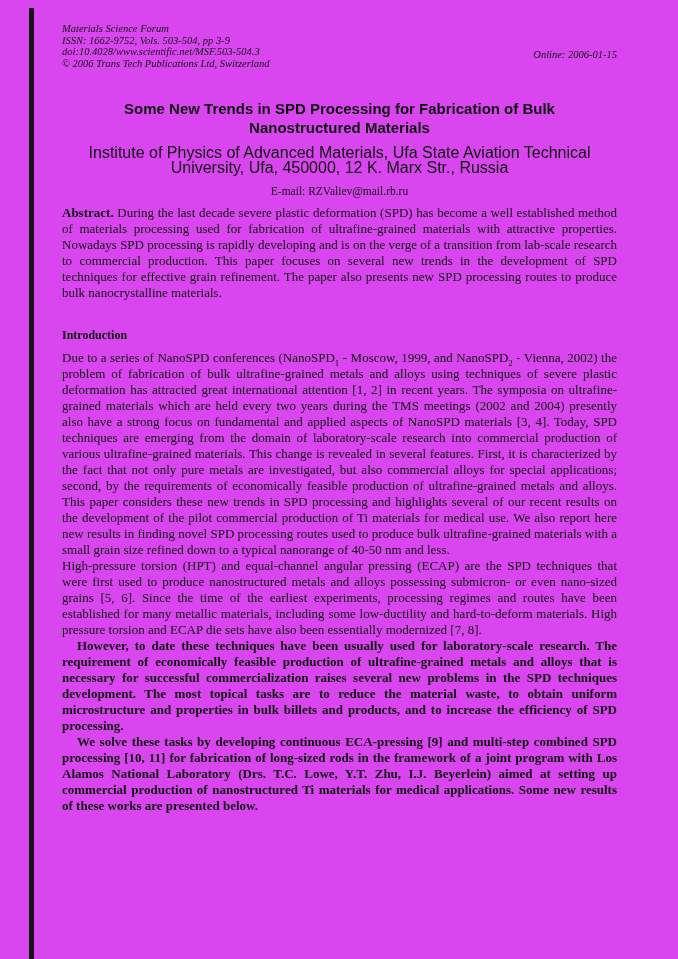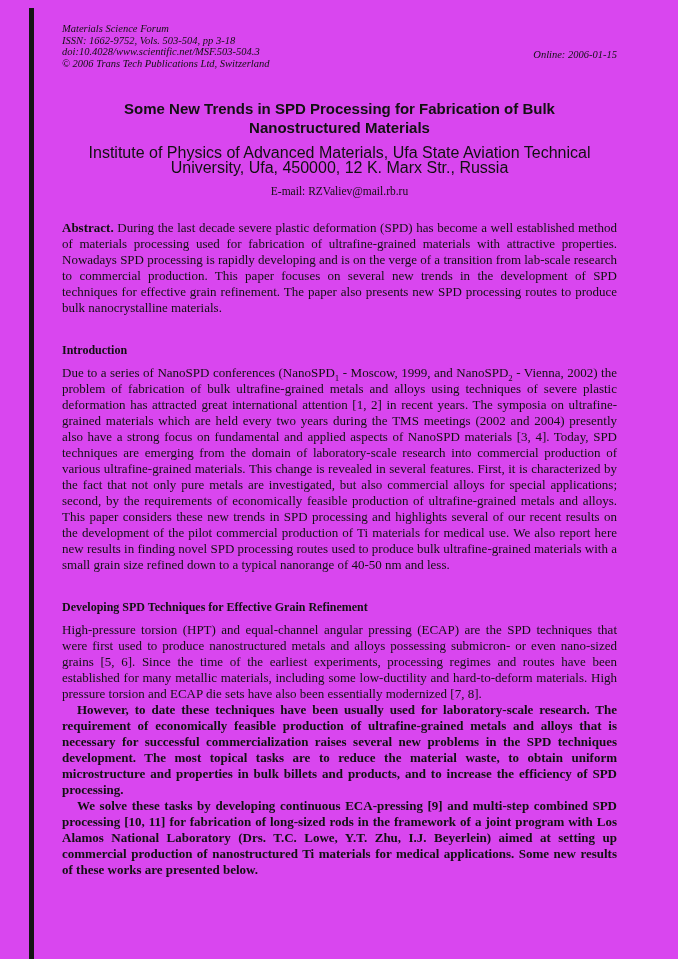--- a/index.html
+++ b/index.html
@@ -65,21 +65,21 @@
     text-align: center;
     margin-top: 10px;
   }
   .body-par {
     font-family: "Liberation Serif", serif;
     font-size: 13px;
     line-height: 16px;
     text-align: justify;
     margin: 0;
   }
-  .abstract { margin-top: 23px; }
+  .abstract { margin-top: 8px; }
   .section-heading {
     font-family: "Liberation Serif", serif;
     font-size: 12px;
     font-weight: bold;
     margin: 27px 0 7px 0;
   }
   .indent { text-indent: 15px; font-weight: bold; }
   sub {
     font-size: 0.68em;
     line-height: 0;
@@ -87,38 +87,37 @@
 </style>
 </head>
 <body>
 
 <div class="page">
   <div class="scan-bar"></div>
 
   <header class="page-header">
     <div class="header-left">
       <div>Materials Science Forum</div>
-      <div>ISSN: 1662-9752, Vols. 503-504, pp 3-18</div>
+      <div>ISSN: 1662-9752, Vols. 503-504, pp 3-9</div>
       <div>doi:10.4028/www.scientific.net/MSF.503-504.3</div>
       <div>© 2006 Trans Tech Publications Ltd, Switzerland</div>
     </div>
     <div class="header-right">Online: 2006-01-15</div>
   </header>
 
   <h1 class="title">Some New Trends in SPD Processing for Fabrication of Bulk Nanostructured Materials</h1>
 
 
   <div class="affiliation">Institute of Physics of Advanced Materials, Ufa State Aviation Technical University, Ufa, 450000, 12 K. Marx Str., Russia</div>
 
   <div class="email">E-mail: RZValiev@mail.rb.ru</div>
 
   <p class="body-par abstract"><b>Abstract.</b> <span>During the last decade severe plastic deformation (SPD) has become a well established method of materials processing used for fabrication of ultrafine-grained materials with attractive properties. Nowadays SPD processing is rapidly developing and is on the verge of a transition from lab-scale research to commercial production. This paper focuses on several new trends in the development of SPD techniques for effective grain refinement. The paper also presents new SPD processing routes to produce bulk nanocrystalline materials.</span></p>
 
   <h2 class="section-heading">Introduction</h2>
 
   <p class="body-par"><span>Due to a series of NanoSPD conferences (NanoSPD</span><sub>1</sub><span> - Moscow, 1999, and NanoSPD</span><sub>2</sub><span> - Vienna, 2002) the problem of fabrication of bulk ultrafine-grained metals and alloys using techniques of severe plastic deformation has attracted great international attention [1, 2] in recent years. The symposia on ultrafine-grained materials which are held every two years during the TMS meetings (2002 and 2004) presently also have a strong focus on fundamental and applied aspects of NanoSPD materials [3, 4]. Today, SPD techniques are emerging from the domain of laboratory-scale research into commercial production of various ultrafine-grained materials. This change is revealed in several features. First, it is characterized by the fact that not only pure metals are investigated, but also commercial alloys for special applications; second, by the requirements of economically feasible production of ultrafine-grained metals and alloys. This paper considers these new trends in SPD processing and highlights several of our recent results on the development of the pilot commercial production of Ti materials for medical use. We also report here new results in finding novel SPD processing routes used to produce bulk ultrafine-grained materials with a small grain size refined down to a typical nanorange of 40-50 nm and less.</span></p>
 
-  <h2 class="section-heading">Developing SPD Techniques for Effective Grain Refinement</h2>
 
   <p class="body-par">High-pressure torsion (HPT) and equal-channel angular pressing (ECAP) are the SPD techniques that were first used to produce nanostructured metals and alloys possessing submicron- or even nano-sized grains [5, 6]. Since the time of the earliest experiments, processing regimes and routes have been established for many metallic materials, including some low-ductility and hard-to-deform materials. High pressure torsion and ECAP die sets have also been essentially modernized [7, 8].</p>
   <p class="body-par indent">However, to date these techniques have been usually used for laboratory-scale research. The requirement of economically feasible production of ultrafine-grained metals and alloys that is necessary for successful commercialization raises several new problems in the SPD techniques development. The most topical tasks are to reduce the material waste, to obtain uniform microstructure and properties in bulk billets and products, and to increase the efficiency of SPD processing.</p>
   <p class="body-par indent">We solve these tasks by developing continuous ECA-pressing [9] and multi-step combined SPD processing [10, 11] for fabrication of long-sized rods in the framework of a joint program with Los Alamos National Laboratory (Drs. T.C. Lowe, Y.T. Zhu, I.J. Beyerlein) aimed at setting up commercial production of nanostructured Ti materials for medical applications. Some new results of these works are presented below.</p>
 </div>
 
 </body></html>

